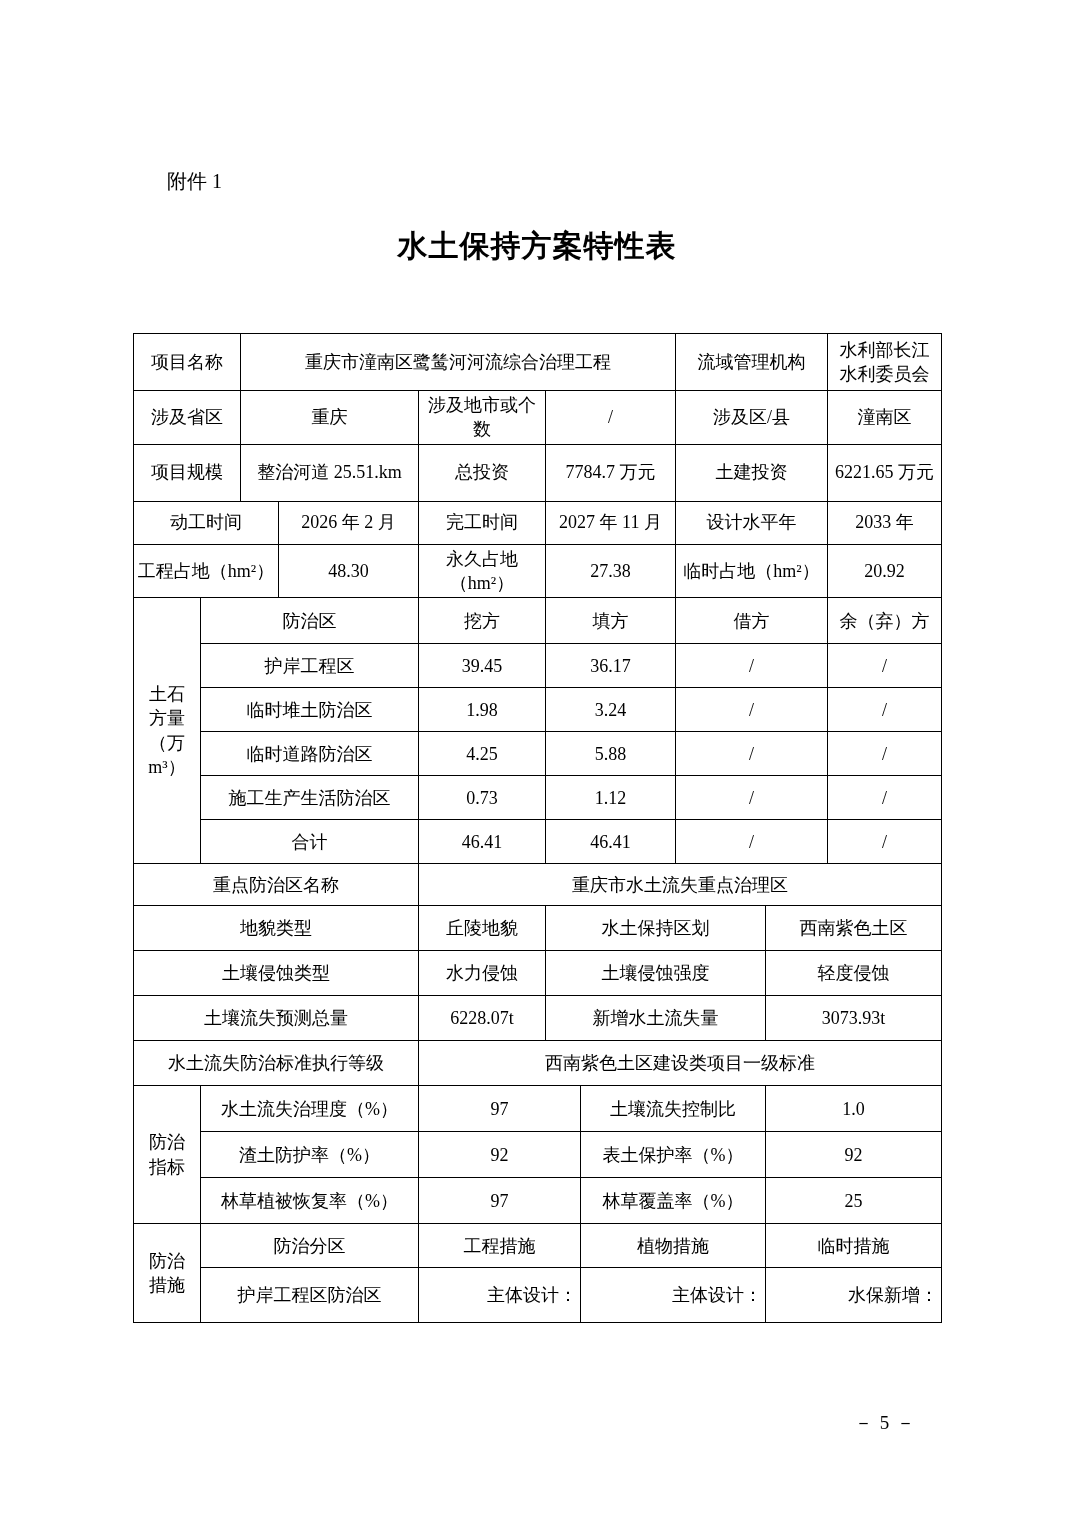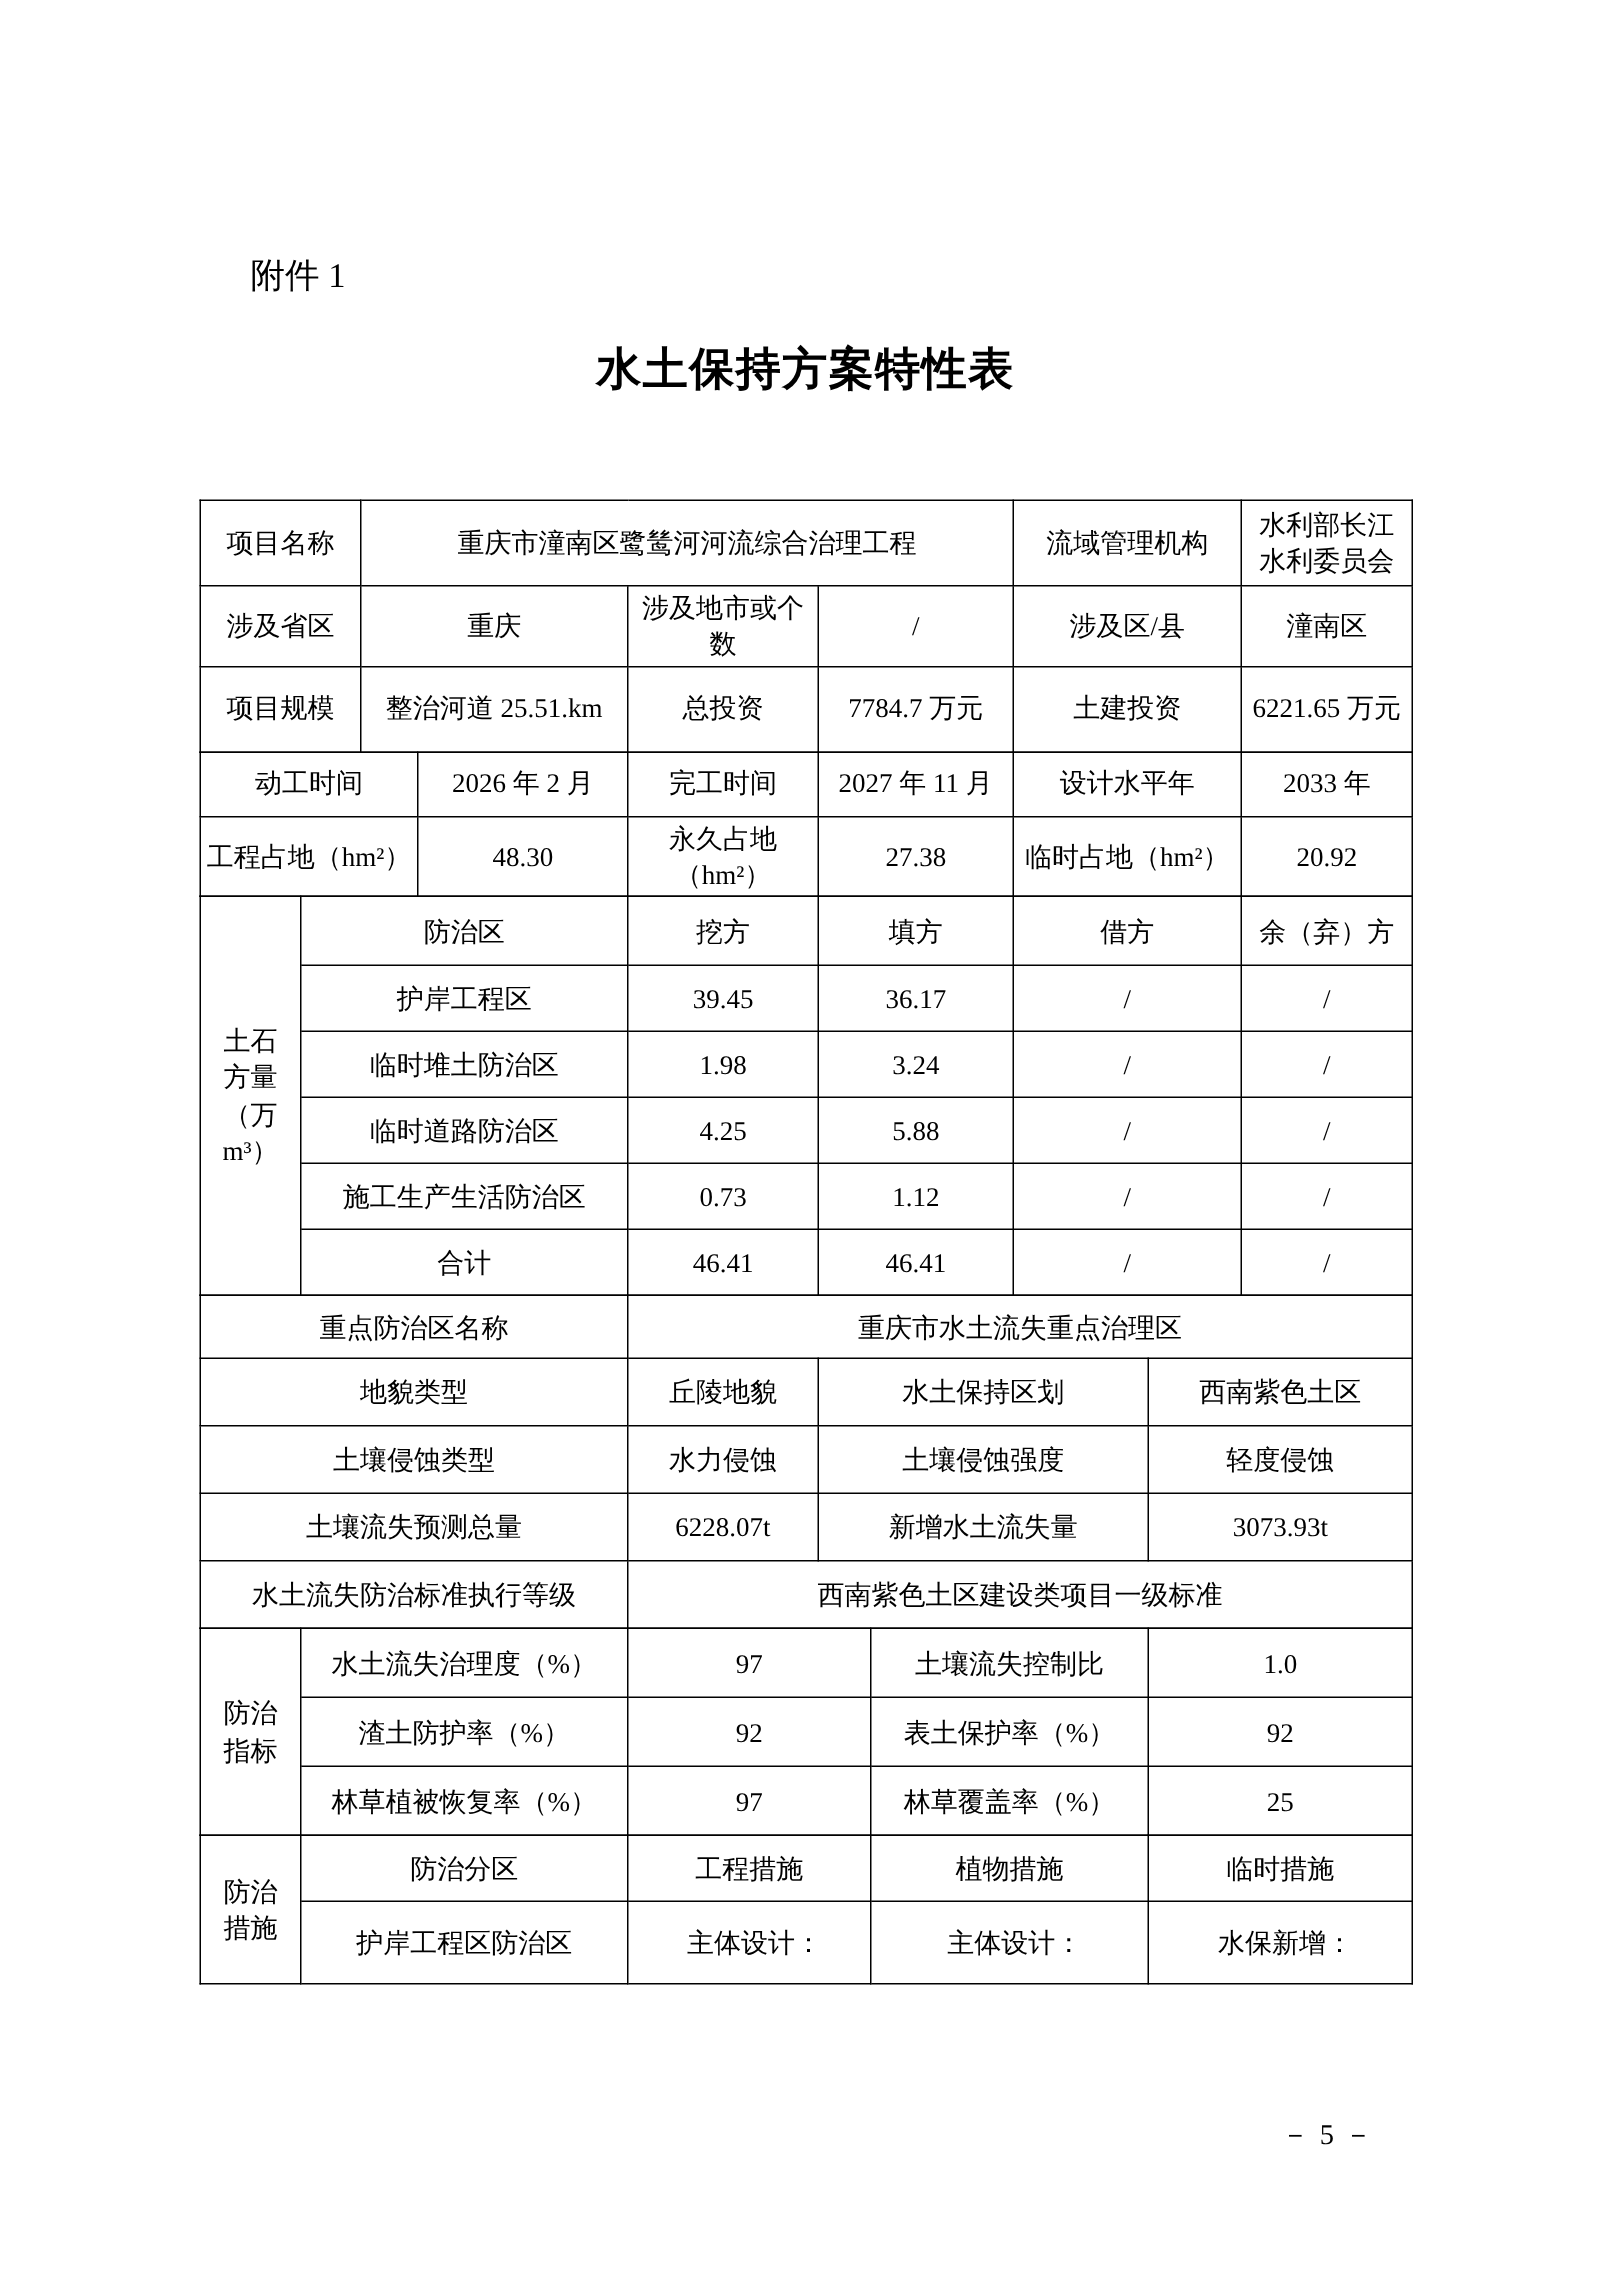--- a/index.html
+++ b/index.html
@@ -5,38 +5,38 @@
   * { box-sizing: border-box; }
   html, body { margin: 0; padding: 0; }
   body {
     width: 1074px; height: 1520px;
     background: #ffffff; color: #000;
     font-family: "Liberation Serif", "DejaVu Serif", serif;
     position: relative;
   }
   .attachment {
     position: absolute; left: 167px; top: 168px;
-    font-size: 23px;
+    font-size: 20px;
   }
   .doc-title {
     position: absolute; left: 0; top: 226px; width: 100%;
     text-align: center; font-size: 30px; font-weight: bold;
     letter-spacing: 1px;
   }
   .tables { position: absolute; left: 133px; top: 333px; width: 808px; }
   table { border-collapse: collapse; table-layout: fixed; width: 808px; }
   table + table { margin-top: -1px; }
   td {
     border: 1px solid #000;
     text-align: center; vertical-align: middle;
     font-size: 18px; line-height: 1.35;
     padding: 2px 3px; overflow: hidden;
     word-break: break-word;
   }
-  .al { text-align: center; padding-left: 10px; }
+  .al { text-align: right; padding-left: 10px; }
   .pl { white-space: pre-line; }
   .pagenum {
     position: absolute; top: 1410px; right: 158px;
     font-size: 19px; letter-spacing: 1px;
   }
 </style>
 </head>
 <body>
 
 <div>

